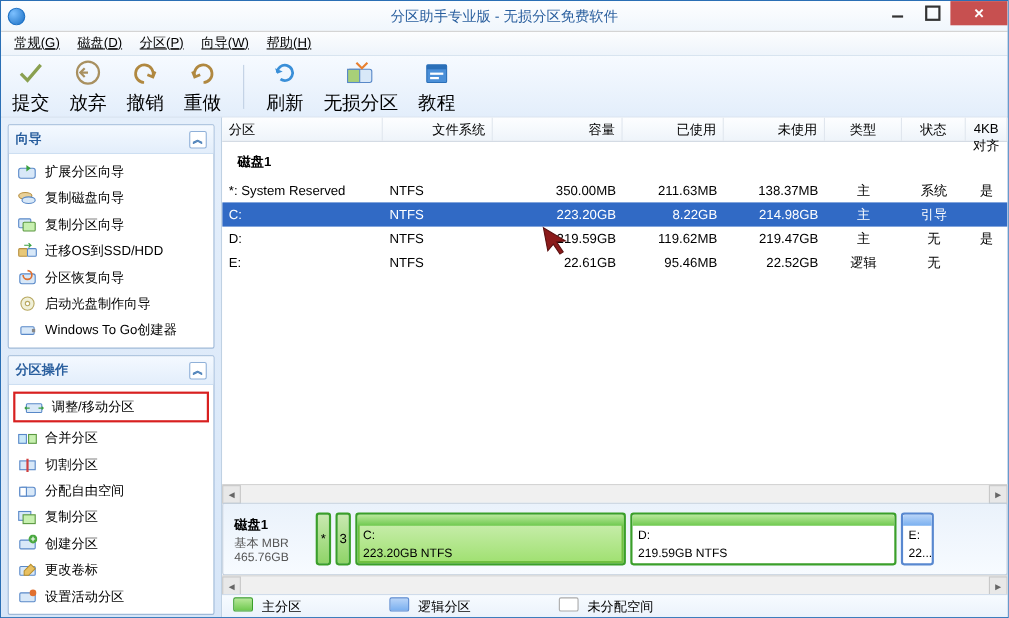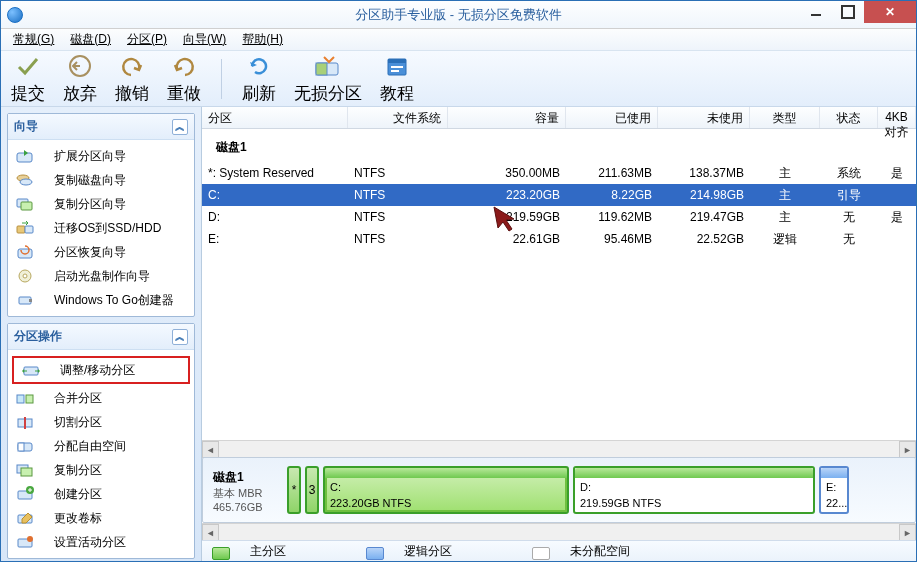--- a/index.html
+++ b/index.html
@@ -30,21 +30,21 @@
   
   
   .main { display:flex; height: 455px; }
   
   
   .sidebar { width: 202px; background: linear-gradient(#e5effb,#d7e6f8); padding:6px; display:flex; flex-direction:column; gap:6px; border-right:1px solid #b8cce0; }
   .panel { background:#fff; border:1px solid #9fb9d8; border-radius:2px; }
   .panel-hd { height:26px; background: linear-gradient(#f4f9ff,#e3eefb); border-bottom:1px solid #cddff2; display:flex; align-items:center; justify-content:space-between; padding: 0 6px; font-weight:bold; color:#2a5f9e; }
   .panel-hd .collapse { width:16px; height:16px; border:1px solid #8fb0d8; border-radius:2px; display:flex; align-items:center; justify-content:center; background:#fff; font-size:10px; color:#4a7fb8; }
   .panel-bd { padding:4px 0; }
-  .sitem { display:flex; align-items:center; gap:20px; padding:3px 8px; cursor:default; }
+  .sitem { display:flex; align-items:center; gap:7px; padding:3px 8px; cursor:default; }
   .sitem .sicon { width:18px; height:18px; display:flex; align-items:center; justify-content:center; flex-shrink:0; }
   .highlight-box { border: 2px solid #d82020; margin: 2px 4px; }
   
   
   .content { flex:1; display:flex; flex-direction:column; background:#fff; }
   
   
   .thead { height:22px; display:flex; background: linear-gradient(#fdfeff,#eef4fa); border-bottom:1px solid #d0d8e2; }
   .th { border-right:1px solid #e0e6ee; padding:3px 6px; text-align:right; }
   .th:first-child { text-align:left; }
@@ -85,21 +85,21 @@
   .part-block .pb-size { font-size:11px; }
   .pb-green { border-color:#3a9f2a; }
   .pb-green .top-bar { background: linear-gradient(#b8e89a,#6fc94f); }
   .pb-green.selected { background: linear-gradient(#d0f0b8,#9fe070); box-shadow: 0 0 0 2px #6fc040 inset; }
   .pb-blue { border-color:#5888d0; }
   .pb-blue .top-bar { background: linear-gradient(#b8d4f8,#7ab0f0); }
   .tiny-block { width:14px; border:2px solid #3a9f2a; border-radius:3px; background: linear-gradient(#c8e8b0,#8fd468); display:flex; align-items:center; justify-content:center; font-size:11px; }
   
   
   .legend { height:22px; background: linear-gradient(#f7fbff,#eaf2fb); border-top:1px solid #d0dceb; display:flex; align-items:center; gap: 80px; padding: 0 10px; }
-  .legend-item { display:flex; align-items:flex-end; gap:20px; }
+  .legend-item { display:flex; align-items:flex-start; gap:8px; }
   .legend-swatch { width:18px; height:13px; border:1px solid; border-radius:2px; }
   .ls-green { background: linear-gradient(#b8e89a,#6fc94f); border-color:#3a9f2a; }
   .ls-blue { background: linear-gradient(#b8d4f8,#7ab0f0); border-color:#5888d0; }
   .ls-white { background: #fff; border-color:#aaa; }
   
   
   svg { display:block; }
 </style>
 </head>
 <body>

